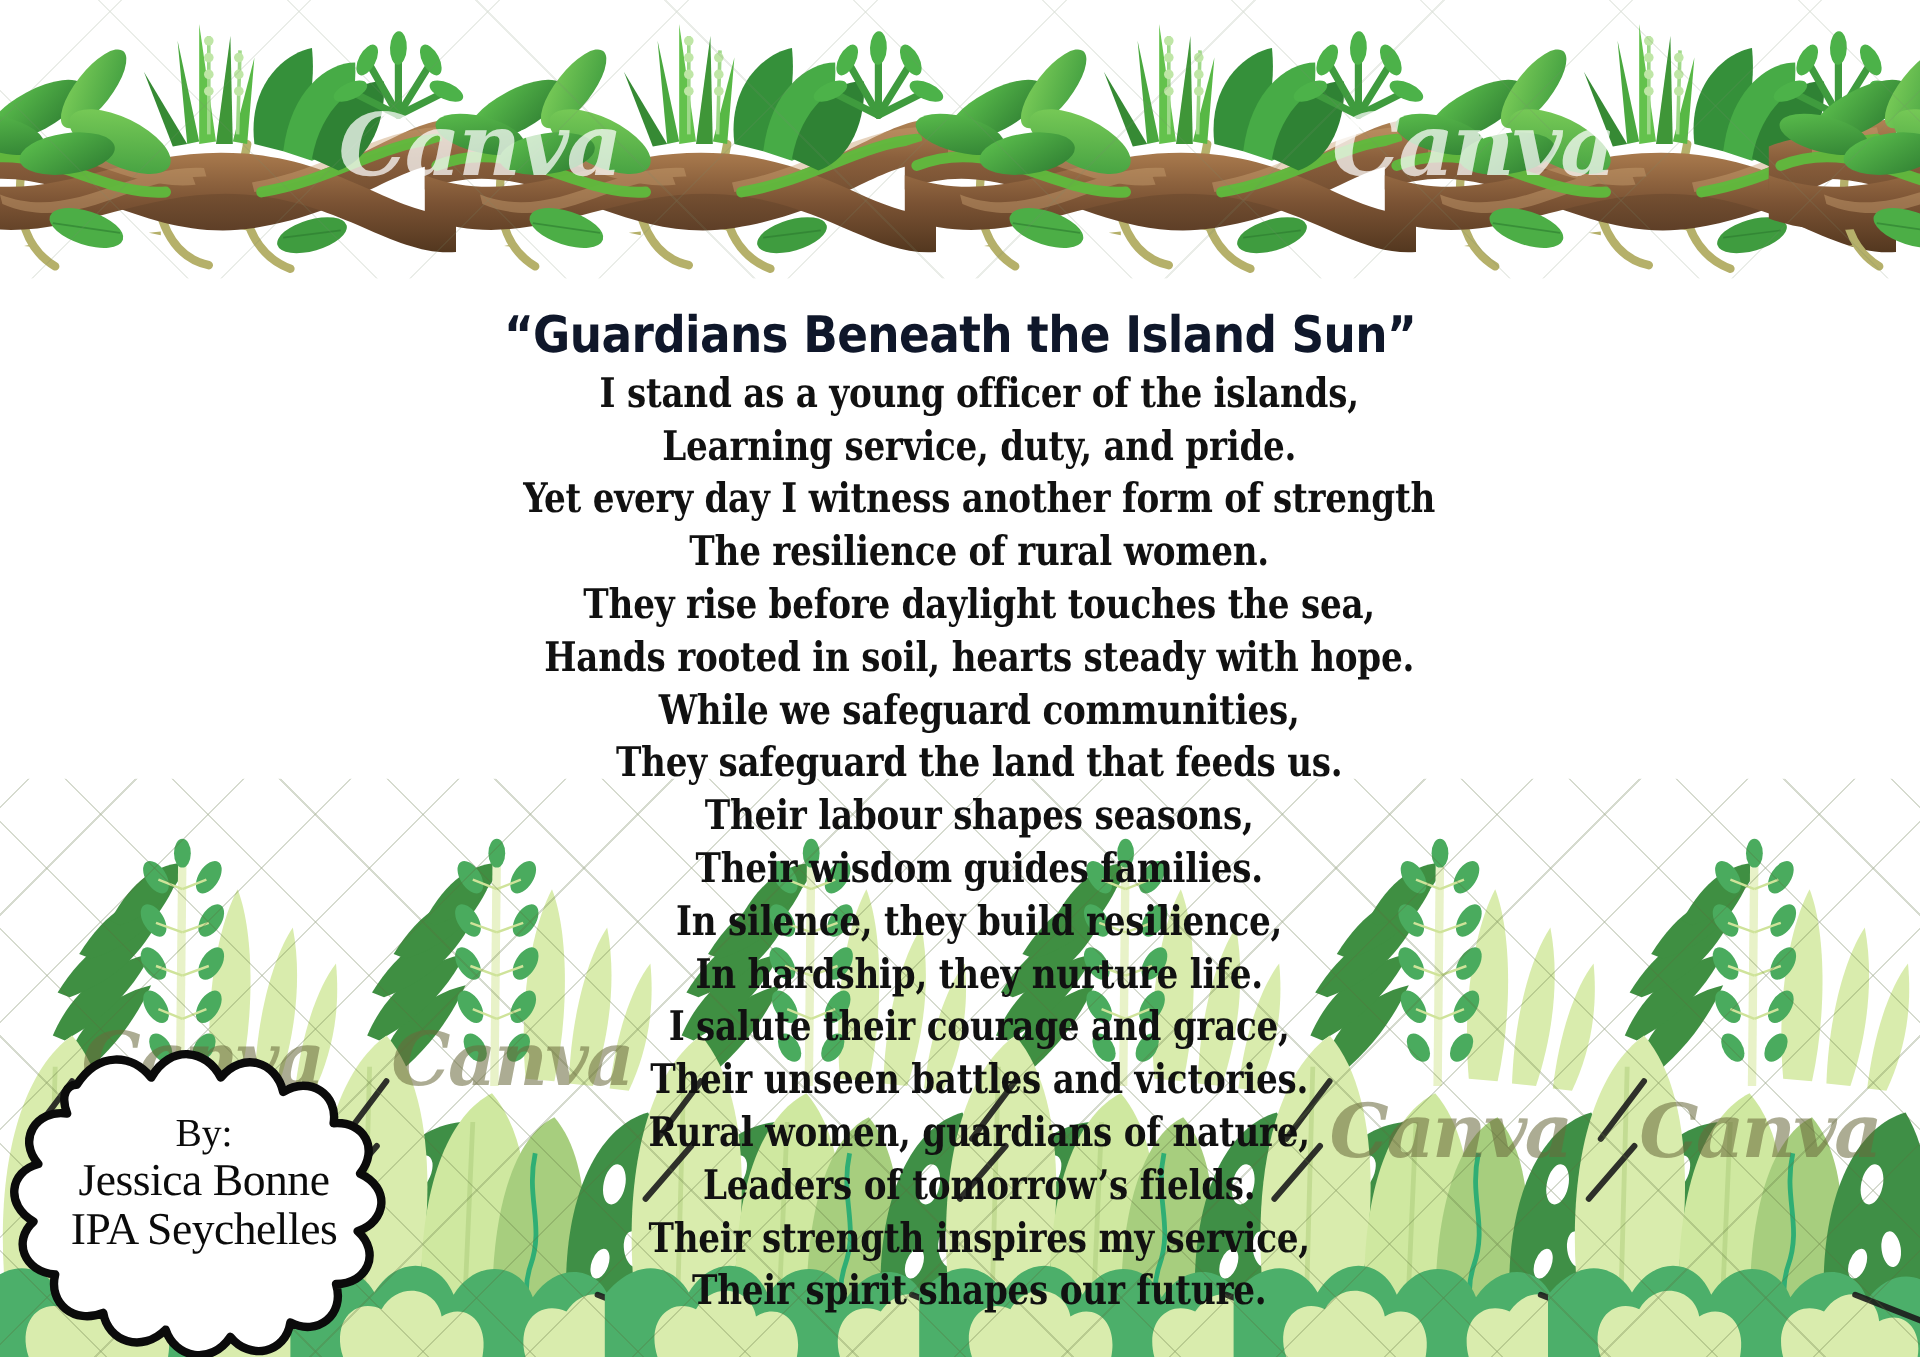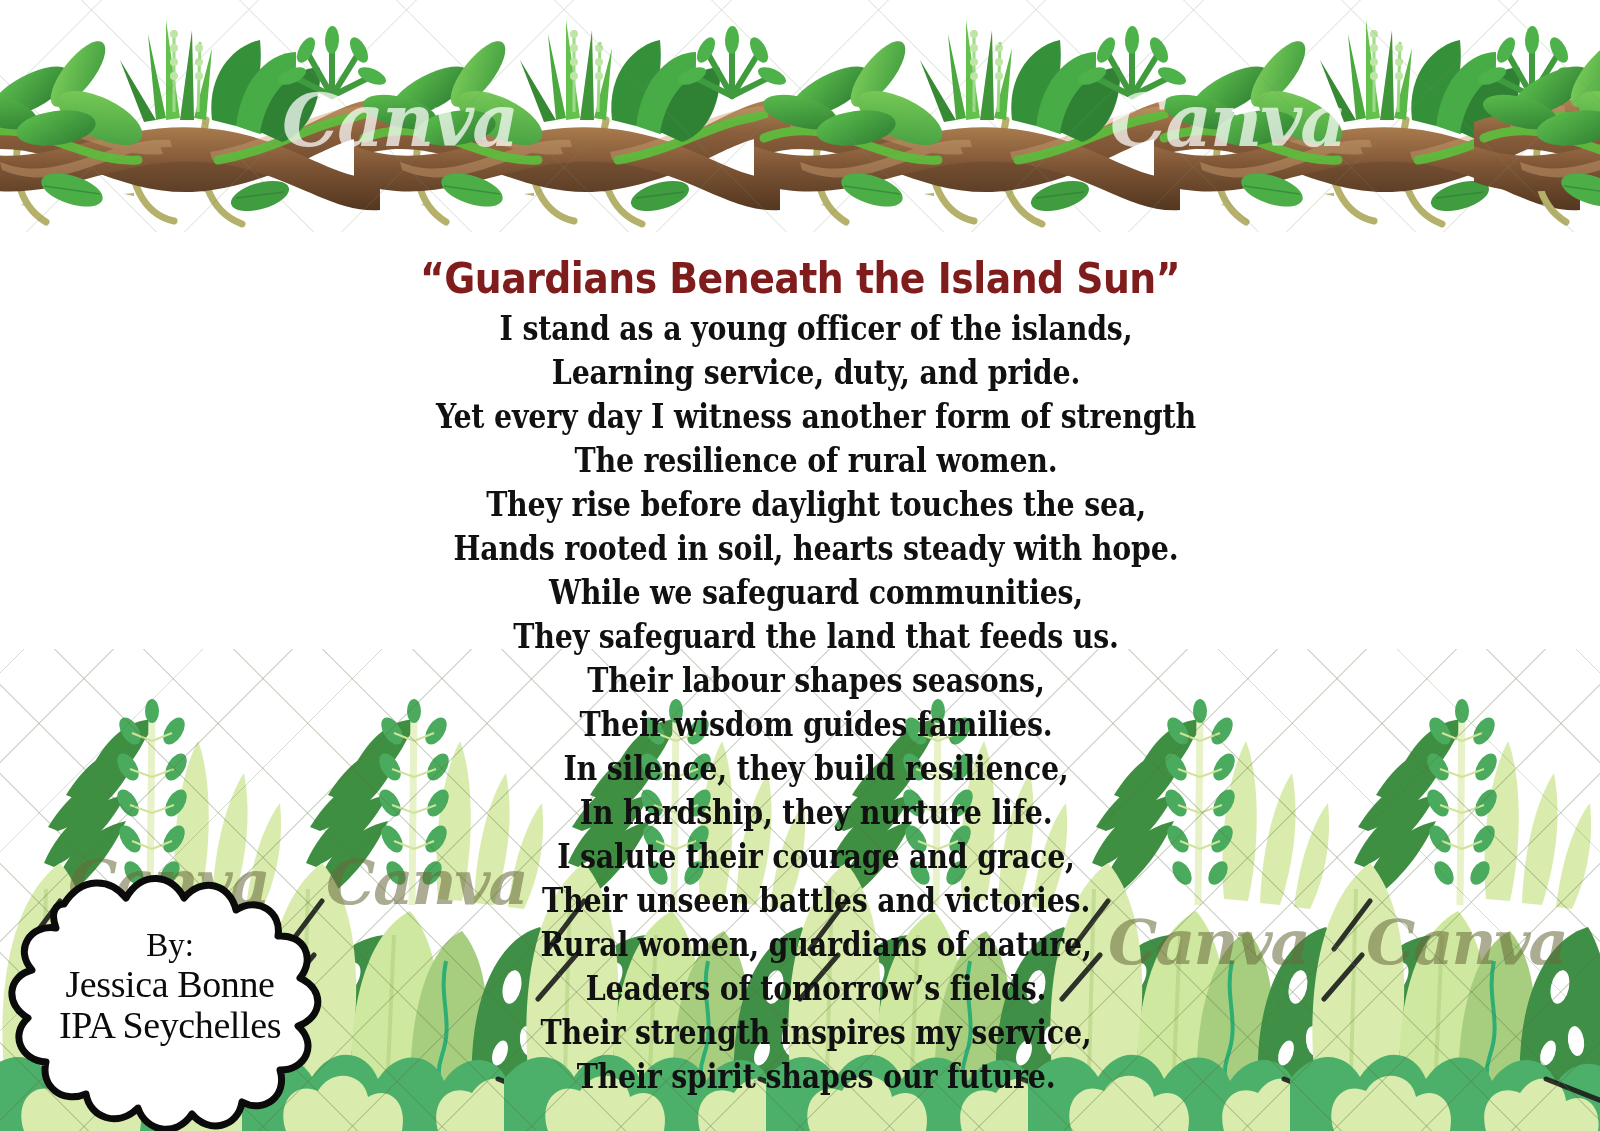--- a/index.html
+++ b/index.html
@@ -49,21 +49,21 @@
     background-image:
       repeating-linear-gradient(45deg,  rgba(120,140,110,.0) 0 110px, rgba(120,140,110,.5) 110px 111.3px),
       repeating-linear-gradient(-45deg, rgba(120,140,110,.0) 0 110px, rgba(120,140,110,.5) 110px 111.3px);
   }
 
   
   #title{
     position:absolute;left:0;top:226px;width:1600px;text-align:center;
     font-family:"DejaVu Sans Condensed","Liberation Sans Narrow","Liberation Sans", sans-serif;
     font-weight:700;font-size:42px;letter-spacing:-.5px;
-    color:#7f1d1d;white-space:nowrap;z-index:40;
+    color:#0f172a;white-space:nowrap;z-index:40;
   }
 
   
   #poem{
     position:absolute;left:16px;top:306px;width:1600px;text-align:center;z-index:40;
   }
   #poem .line{
     font-family:"DejaVu Serif Condensed","Liberation Serif", serif;
     font-weight:700;font-size:34px;line-height:44px;color:#111111;
     white-space:nowrap;letter-spacing:-.2px;

